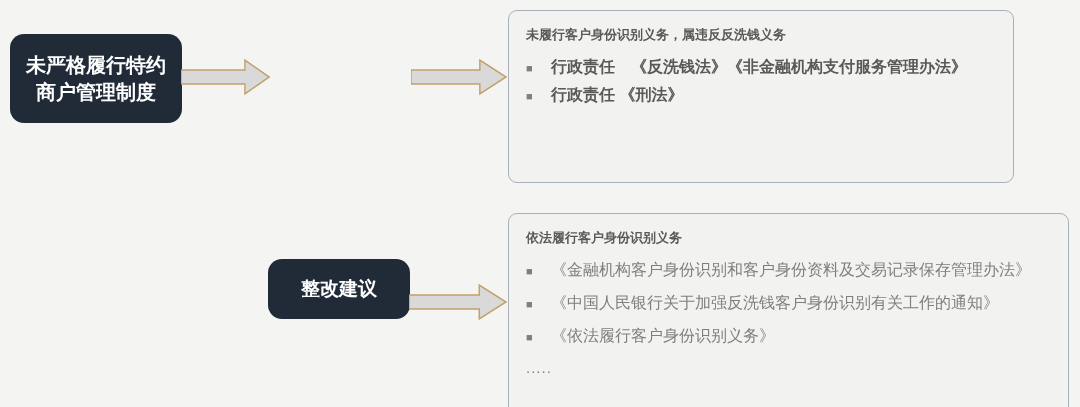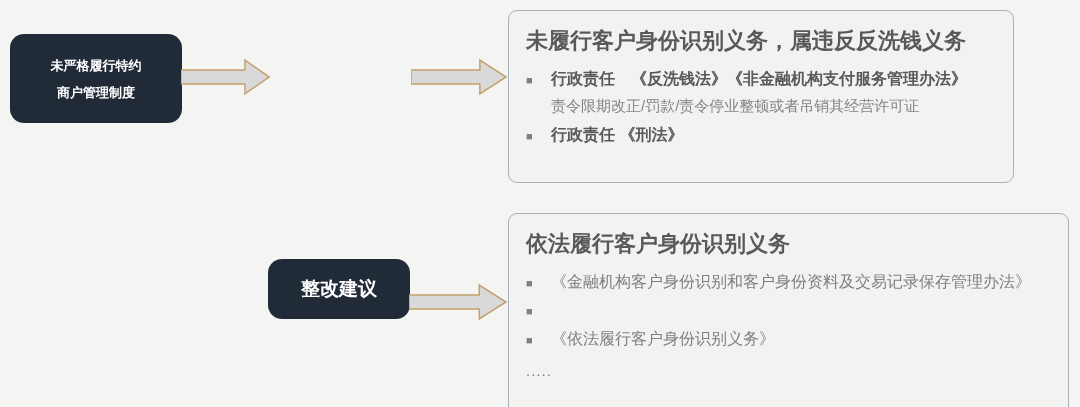--- a/index.html
+++ b/index.html
@@ -7,38 +7,38 @@
     position:relative; width:1080px; height:407px;
     background:#f4f4f2; overflow:hidden;
     font-family:"Liberation Sans", sans-serif;
   }
   .dark-box {
     position:absolute; background:#212b38; color:#ffffff;
     border-radius:14px; display:flex; flex-direction:column;
     align-items:center; justify-content:center;
     font-weight:bold; text-align:center;
   }
-  .cause      { left:10px;  top:34px;  width:172px; height:89px; font-size:13px; line-height:27px; }
+  .cause      { left:10px;  top:34px;  width:172px; height:89px; font-size:20px; line-height:27px; }
   .behavior   { left:270px; top:34px;  width:142px; height:89px; font-size:19px; }
   .suggestion { left:268px; top:259px; width:142px; height:60px; font-size:19px; }
 
   .arrow { position:absolute; display:block; }
   .arrow1 { left:181px; top:58px;  width:90px; height:38px; }
   .arrow2 { left:411px; top:58px;  width:97px; height:38px; }
   .arrow3 { left:409px; top:283px; width:99px; height:38px; }
 
   .panel {
     position:absolute; background:#f2f2f0;
     border:1px solid #a8b1ba; border-radius:9px;
     box-sizing:border-box; padding:13px 18px 0 17px;
   }
   .top-panel    { left:508px; top:10px;  width:506px; height:173px; }
   .bottom-panel { left:508px; top:213px; width:561px; height:208px; }
 
-  .panel-title { font-size:22px; font-weight:bold; color:#595959; margin:2px 0 13px 0; white-space:nowrap; }
+  .panel-title { font-size:13px; font-weight:bold; color:#595959; margin:2px 0 13px 0; white-space:nowrap; }
   .item-head   { display:flex; align-items:baseline; font-size:16px; font-weight:bold; color:#595959; margin-bottom:7px; white-space:nowrap; }
   .marker      { font-size:11px; color:#7f7f7f; width:25px; flex:none; font-weight:normal; }
   .item-detail { font-size:15px; color:#848484; margin:0 0 9px 25px; white-space:nowrap; }
   .advice-item { display:flex; align-items:baseline; font-size:16px; color:#7f7f7f; margin-bottom:12px; white-space:nowrap; }
   .ellipsis    { font-size:15px; color:#7f7f7f; letter-spacing:1px; margin-top:2px; }
 </style>
 </head>
 <body>
 
 <div class="canvas">
@@ -57,21 +57,20 @@
     <polygon points="0,12 71,12 71,2 98,19 71,36 71,26 0,26" fill="#d9d9d9" stroke="#c2a06b" stroke-width="1.5"></polygon>
   </svg>
 
   <div class="panel top-panel">
     <div class="panel-title">未履行客户身份识别义务，属违反反洗钱义务</div>
 
     <div class="item-head">
       <span class="marker">■</span>
       <span>行政责任　《反洗钱法》《非金融机构支付服务管理办法》</span>
     </div>
-    <div class="item-detail">责令限期改正/罚款/责令停业整顿或者吊销其经营许可证</div>
 
     <div class="item-head">
       <span class="marker">■</span>
       <span>行政责任 《刑法》</span>
     </div>
   </div>
 
   <div class="dark-box suggestion">
     <span>整改建议</span>
   </div>
@@ -83,20 +82,21 @@
   <div class="panel bottom-panel">
     <div class="panel-title">依法履行客户身份识别义务</div>
 
     <div class="advice-item">
       <span class="marker">■</span>
       <span>《金融机构客户身份识别和客户身份资料及交易记录保存管理办法》</span>
     </div>
 
     <div class="advice-item">
       <span class="marker">■</span>
+      <span>《中国人民银行关于加强反洗钱客户身份识别有关工作的通知》</span>
     </div>
 
     <div class="advice-item">
       <span class="marker">■</span>
       <span>《依法履行客户身份识别义务》</span>
     </div>
 
     <div class="ellipsis">.....</div>
   </div>
 

